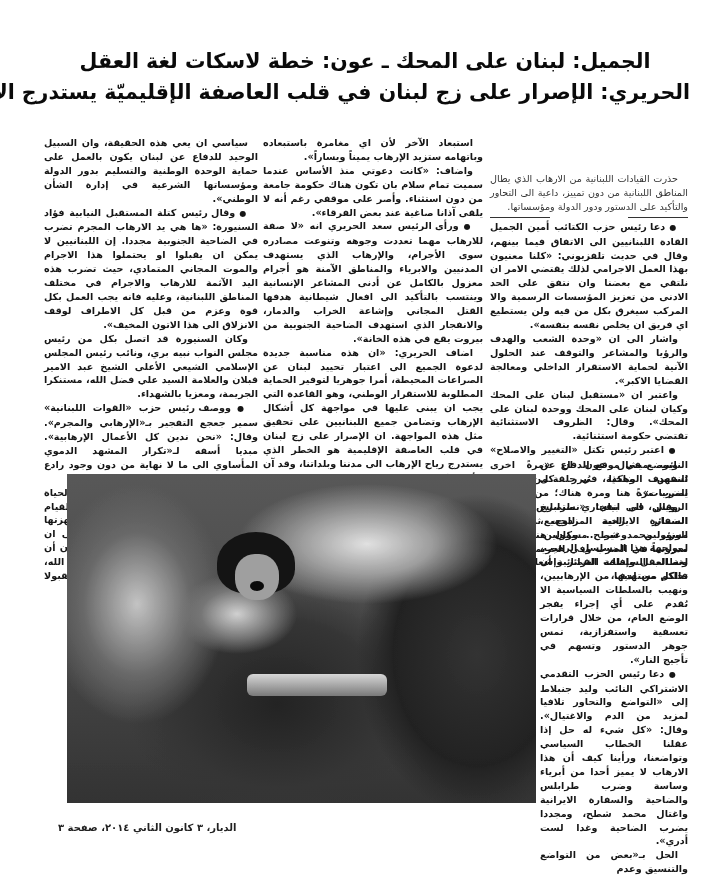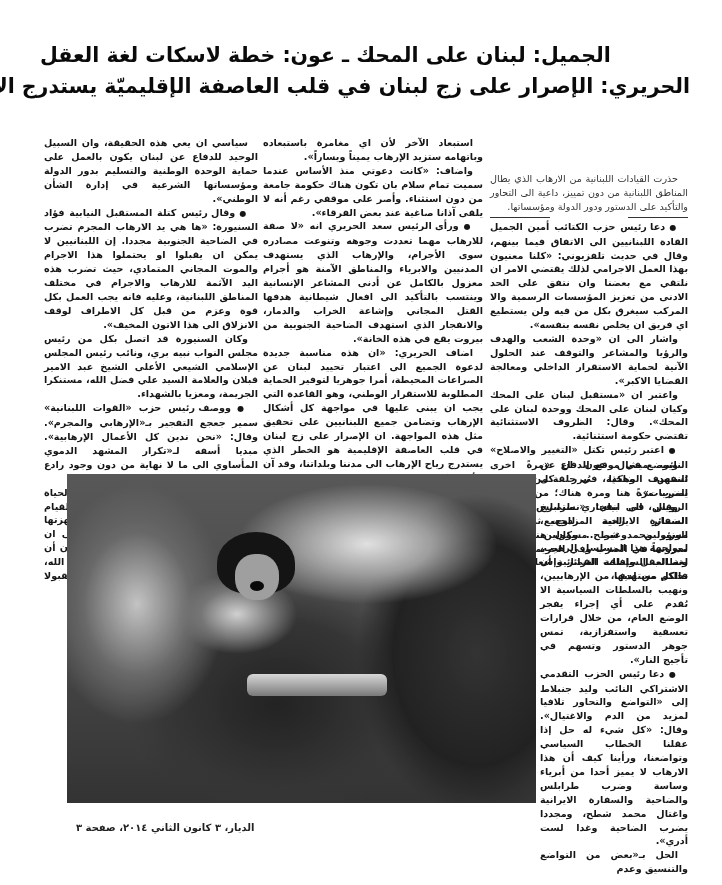--- a/index.html
+++ b/index.html
@@ -1,19 +1,19 @@
 <!DOCTYPE html>
 <html lang="ar" dir="rtl"><head>
 <meta charset="utf-8">
 <style>
   html, body { margin: 0; padding: 0; background: #ffffff; }
   body { width: 722px; height: 885px; position: relative; overflow: hidden;
          font-family: "DejaVu Sans", sans-serif; color: #111; }
   .page { position: absolute; left: 0; top: 0; width: 722px; height: 885px; background: #fff; }
-  .headlines { position: absolute; left: 40px; top: 40px; width: 650px; text-align: left; }
+  .headlines { position: absolute; left: 40px; top: 46px; width: 650px; text-align: center; }
   .headline { font-family: "DejaVu Sans", sans-serif; font-weight: bold; font-size: 20.5px;
               line-height: 31px; white-space: nowrap; letter-spacing: -0.3px; color: #0a0a0a; }
   .col { position: absolute; font-size: 9.6px; line-height: 13.9px; text-align: justify;
          font-weight: bold; color: #161616; }
   .col p { margin: 0; text-indent: 10px; }
   .col p.lead::before { content: "\25CF\00a0"; font-size: 8px; }
   .col-right { left: 490px; top: 136px; width: 198px; margin-top: 36px; }
   .col-mid { left: 263px; top: 136px; width: 220px; }
   .col-left { left: 44px; top: 136px; width: 214px; }
   .col-right-narrow { left: 540px; top: 458px; width: 148px; }
@@ -29,21 +29,21 @@
              linear-gradient(180deg, #5c5c5c 0%, #4a4a4a 60%, #3a3a3a 100%);
            filter: contrast(1.1); }
   .photo .helmet { position: absolute; left: 150px; top: 58px; width: 78px; height: 62px;
                    border-radius: 50% 50% 40% 40%; background: #1e1e1e; }
   .photo .face { position: absolute; left: 168px; top: 80px; width: 44px; height: 46px;
                  border-radius: 45%; background: #9c9c9c; }
   .photo .mouth { position: absolute; left: 183px; top: 107px; width: 14px; height: 10px;
                   border-radius: 50%; background: #151515; }
   .photo .nozzle { position: absolute; left: 180px; top: 200px; width: 140px; height: 22px;
                    border-radius: 6px; background: linear-gradient(180deg,#cfcfcf,#7a7a7a); }
-  .footer { position: absolute; left: 58px; top: 822px; font-size: 10px; font-weight: bold; color: #222; white-space: nowrap; margin-left: 18px; }
+  .footer { position: absolute; left: 58px; top: 822px; font-size: 10px; font-weight: bold; color: #222; white-space: nowrap; }
 </style>
 </head>
 <body>
 
 <div class="page">
 
   <div class="headlines">
     <div class="headline">الجميل: لبنان على المحك ـ عون: خطة لاسكات لغة العقل</div>
     <div class="headline">الحريري: الإصرار على زج لبنان في قلب العاصفة الإقليميّة يستدرج الارهاب</div>
   </div>

